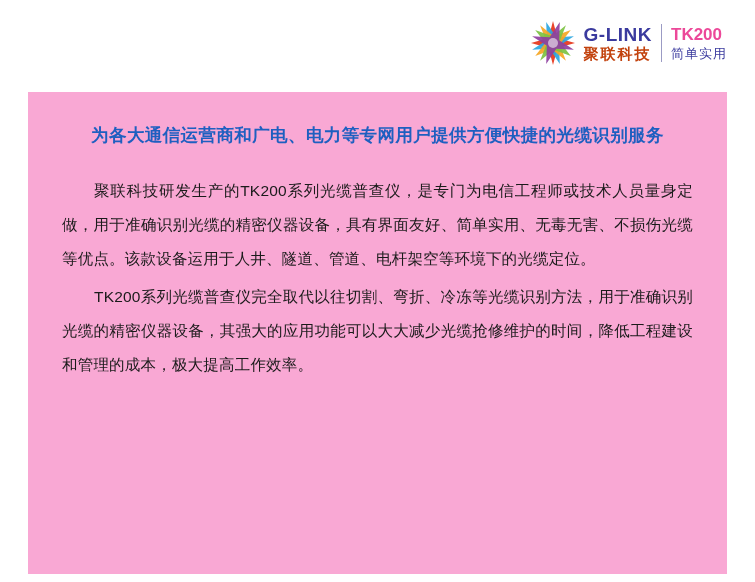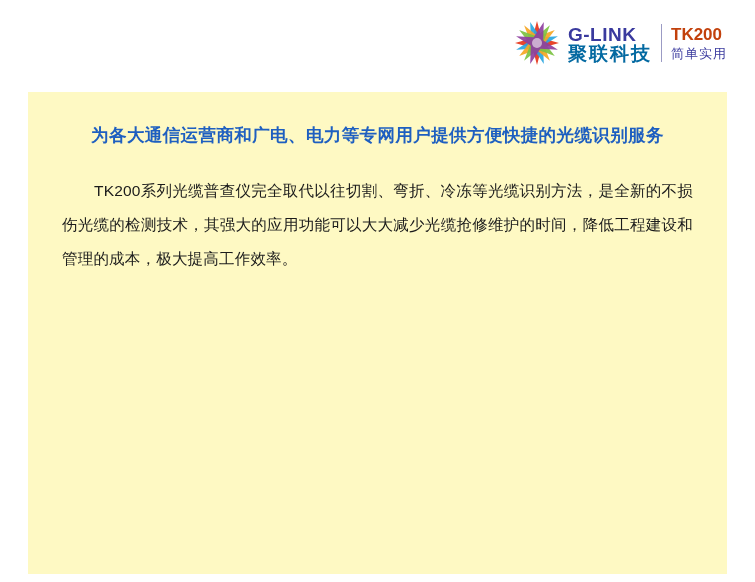--- a/index.html
+++ b/index.html
@@ -56,58 +56,58 @@
     padding-right: 9px;
   }
   .logo-en {
     font-size: 19px;
     font-weight: bold;
     color: #3a3a9e;
     letter-spacing: 0.5px;
     line-height: 21px;
   }
   .logo-cn {
-    font-size: 19px;
+    font-size: 15px;
     font-weight: bold;
-    color: #0369a1;
+    color: #c2410c;
     letter-spacing: 2px;
     line-height: 18px;
   }
   .logo-divider {
     width: 1px;
     height: 38px;
     background: #9b9bc4;
   }
   .logo-right {
     display: flex;
     flex-direction: column;
     justify-content: center;
     padding-left: 9px;
   }
   .logo-model {
     font-size: 17px;
     font-weight: bold;
-    color: #c2410c;
+    color: #ec4899;
     line-height: 21px;
   }
   .logo-product {
     font-size: 13px;
     color: #3a3a9e;
     letter-spacing: 1px;
     line-height: 18px;
   }
 
   
   .panel {
     position: absolute;
     top: 92px;
     left: 28px;
     width: 699px;
     height: 482px;
-    background: #fef9c3;
+    background: #f9a8d4;
     box-sizing: border-box;
     padding: 30px 34px 20px 34px;
   }
   .headline {
     color: #1e5fc0;
     font-size: 17.5px;
     font-weight: bold;
     text-align: center;
     letter-spacing: 0.4px;
     line-height: 26px;
@@ -151,16 +151,17 @@
         <div class="logo-right">
           <div class="logo-model">TK200</div>
           <div class="logo-product">简单实用</div>
         </div>
       </div>
     </div>
   </div>
 
   <div class="panel">
     <h1 class="headline">为各大通信运营商和广电、电力等专网用户提供方便快捷的光缆识别服务</h1>
-    <p class="para">TK200系列光缆普查仪完全取代以往切割、弯折、冷冻等光缆识别方法，是全新的不损伤光缆的检测技术，其强大的应用功能可以大大减少光缆抢修维护的时间，降低工程建设和管理的成本，极大提高工作效率。</p>
+    <p class="para">聚联科技研发生产的TK200系列光缆普查仪，是专门为电信工程师或技术人员量身定做，用于准确识别光缆的精密仪器设备，具有界面友好、简单实用、无毒无害、不损伤光缆等优点。该款设备运用于人井、隧道、管道、电杆架空等环境下的光缆定位。</p>
+    <p class="para">TK200系列光缆普查仪完全取代以往切割、弯折、冷冻等光缆识别方法，用于准确识别光缆的精密仪器设备，其强大的应用功能可以大大减少光缆抢修维护的时间，降低工程建设和管理的成本，极大提高工作效率。</p>
   </div>
 
 </div>
 
 </body></html>

